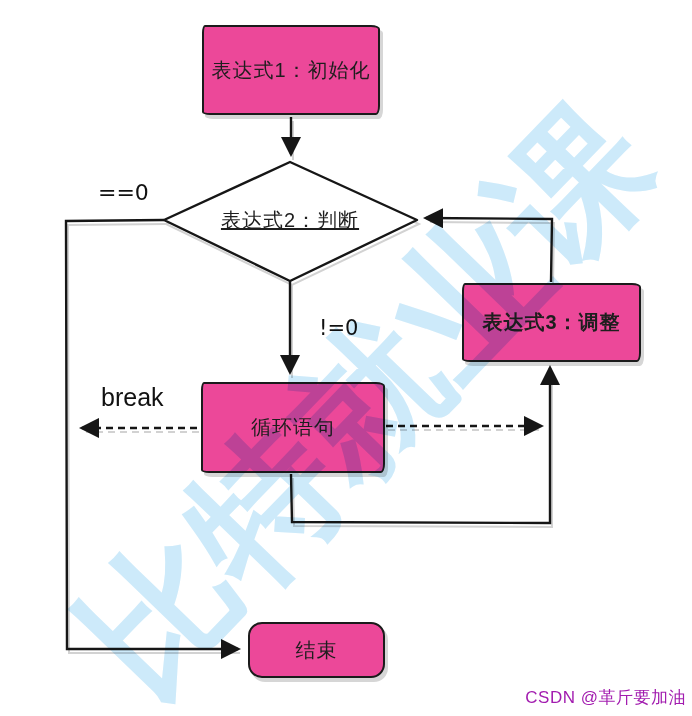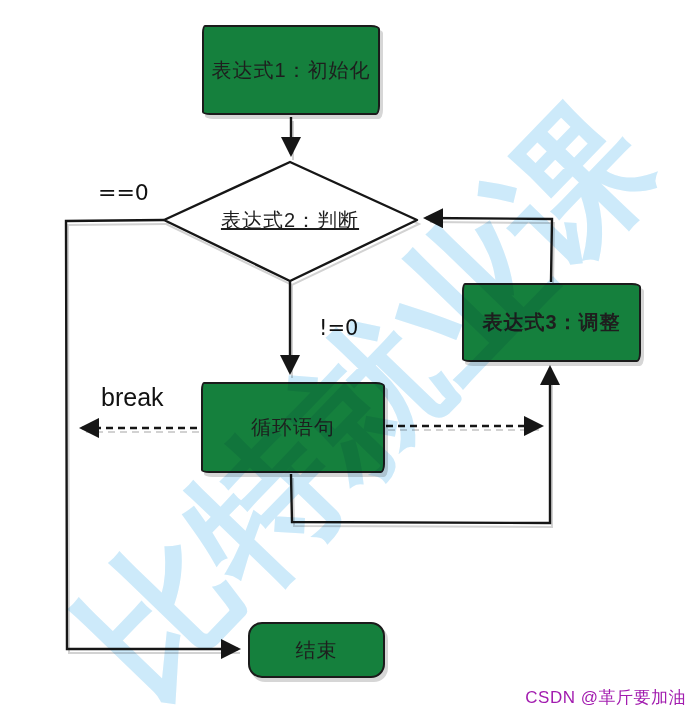--- a/index.html
+++ b/index.html
@@ -13,21 +13,21 @@
     color: #1e1e1e;
   }
   #connectors {
     position: absolute;
     left: 0; top: 0;
     z-index: 1;
   }
   .node {
     position: absolute;
     z-index: 2;
-    background: #15803d;
+    background: #ec4899;
     border: 2.2px solid #1b1b1b;
     display: flex;
     align-items: center;
     justify-content: center;
     font-size: 20px;
     letter-spacing: 1px;
     box-shadow: 3px 4px 0 rgba(0,0,0,0.16);
     
     border-radius: 3px 9px 4px 8px / 8px 4px 9px 3px;
   }

